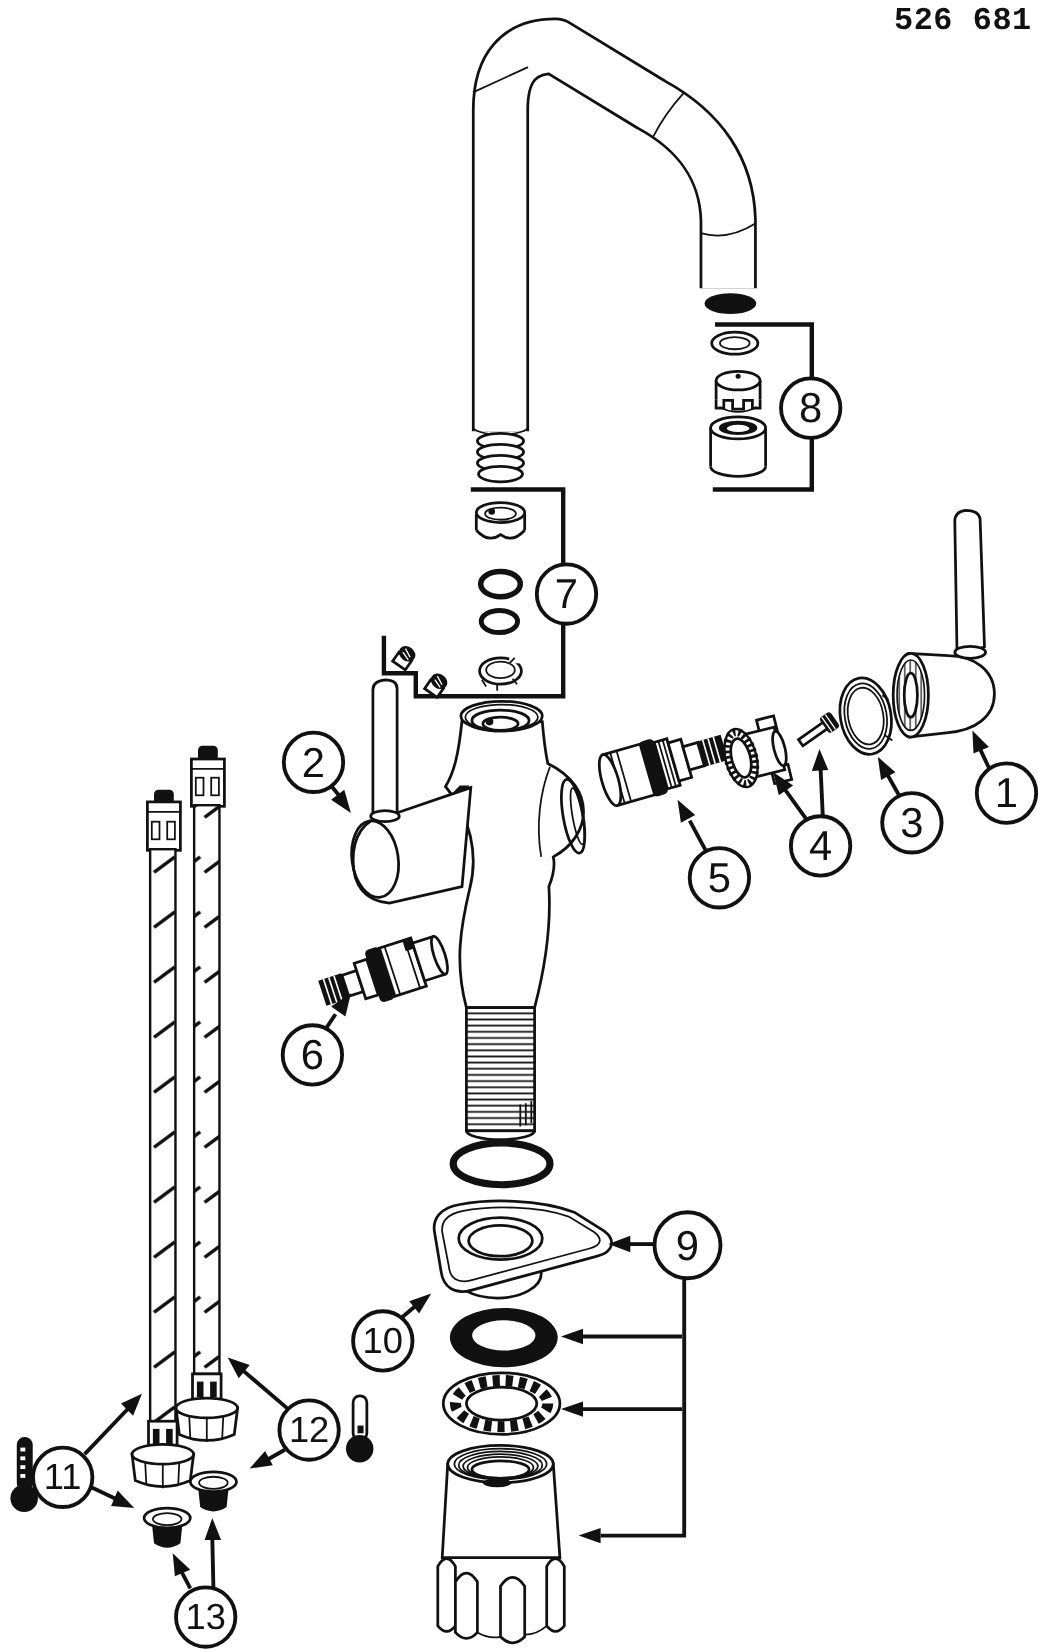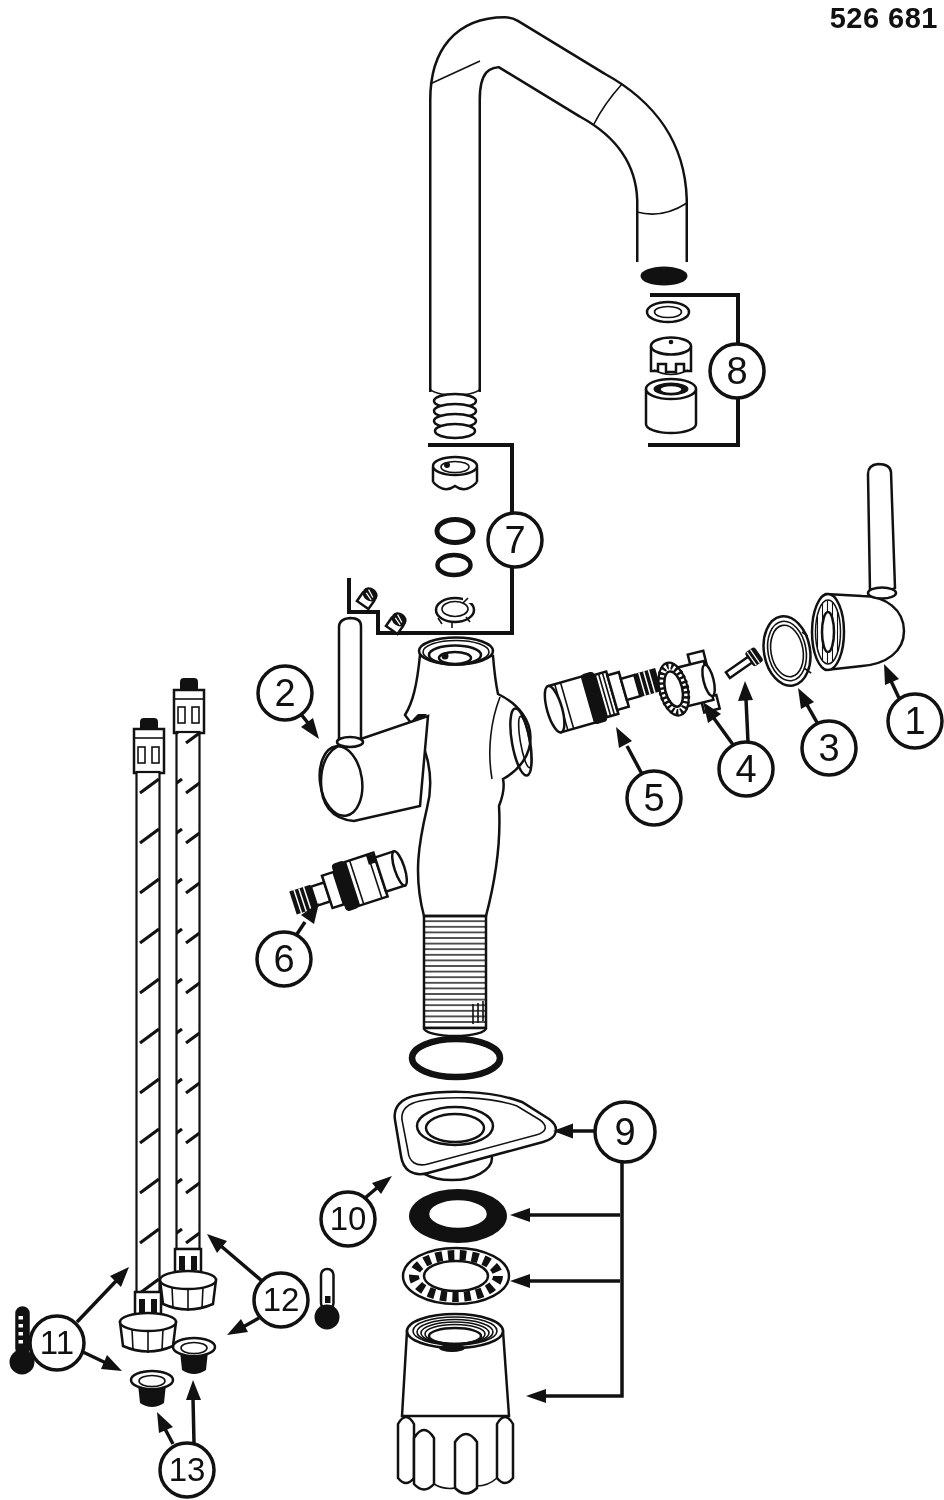--- a/index.html
+++ b/index.html
@@ -1,19 +1,19 @@
 <!DOCTYPE html>
 <html><head>
 <meta charset="utf-8">
 <style>
   html,body{margin:0;padding:0;background:#fff;}
   #stage{position:relative;width:944px;height:1500px;background:#fff;overflow:hidden;
          font-family:"Liberation Sans",sans-serif;}
   #part-code{position:absolute;top:2px;right:6px;font-size:29px;font-weight:700;
-             color:#111;letter-spacing:.5px;}
+             color:#111;letter-spacing:.5px;font-family:Liberation Mono, monospace;}
   svg{position:absolute;left:0;top:0;}
   .ln{stroke:#111;fill:none;stroke-width:2.5;}
   .fw{fill:#fff;stroke:#111;stroke-width:2.5;}
   .fd{fill:#111;stroke:none;}
   .thin{stroke:#111;fill:none;stroke-width:1.6;}
   .arrow{stroke:#111;stroke-width:3.5;fill:none;}
   .ahead{fill:#111;stroke:none;}
   .callout{fill:#fff;stroke:#111;stroke-width:3.5;}
   .cnum{font-family:"Liberation Sans",sans-serif;font-size:38px;fill:#111;text-anchor:middle;}
   .cnum2{font-family:"Liberation Sans",sans-serif;font-size:33px;fill:#111;text-anchor:middle;}

